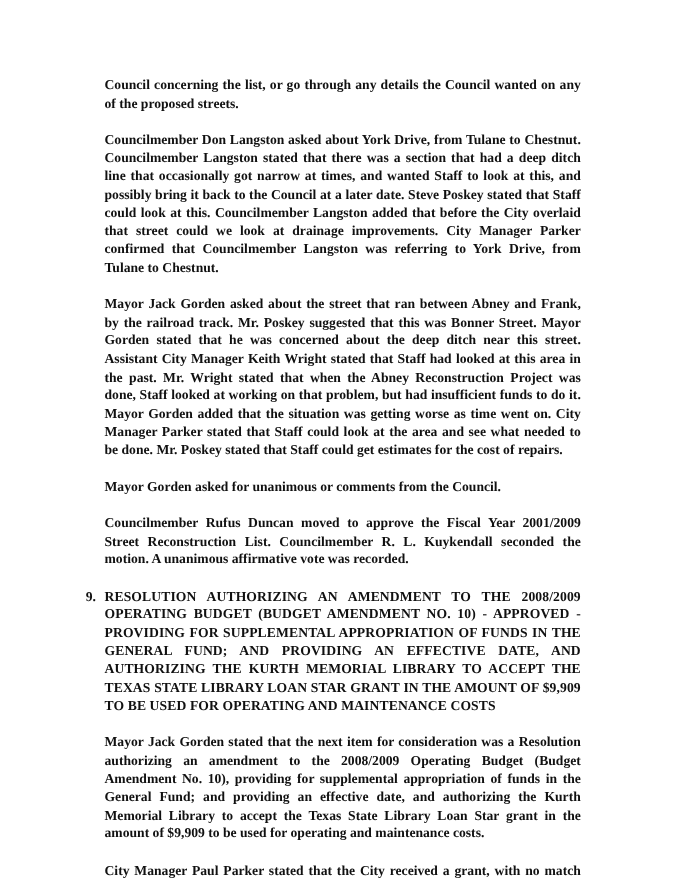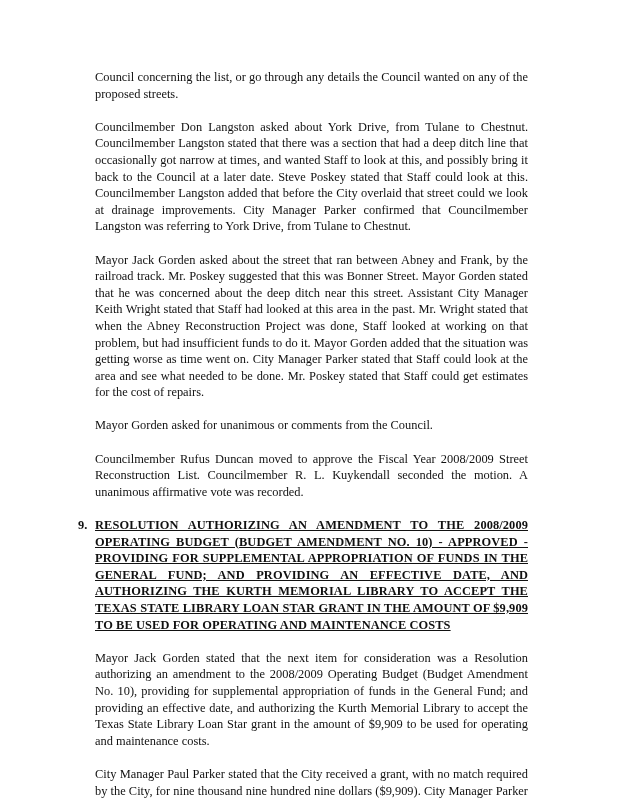--- a/index.html
+++ b/index.html
@@ -5,42 +5,42 @@
   html, body { margin: 0; padding: 0; background: #ffffff; }
   body { width: 618px; height: 800px; position: relative; overflow: hidden; }
   .page {
     position: absolute; left: 0; top: 0; width: 618px; height: 800px; background: #fff;
   }
   .content {
     position: absolute; left: 95px; top: 69px; width: 433px;
     font-family: "Liberation Serif", "DejaVu Serif", serif;
     font-size: 12.4px; line-height: 16.6px; color: #111;
   }
-  .para { margin: 0 0 16.6px 0; text-align: justify; text-align-last: left; }
+  .para { margin: 0 0 16.6px 0; text-align: justify; text-align-last: left; font-weight: bold; }
   .item {
     position: relative; margin: 0 0 16.6px 0;
   }
   .item-number {
     position: absolute; left: -17px; top: 0; font-weight: bold;
   }
   .item-title {
-    font-weight: bold; text-decoration: underline; text-align: justify; text-align-last: left;
+    font-weight: bold; text-align: justify; text-align-last: left;
     margin: 0; letter-spacing: 0.1px;
   }
 </style>
 </head>
 <body>
 
 <div class="page">
   <div class="content">
     <p class="para">Council concerning the list, or go through any details the Council wanted on any of the proposed streets.</p>
     <p class="para">Councilmember Don Langston asked about York Drive, from Tulane to Chestnut. Councilmember Langston stated that there was a section that had a deep ditch line that occasionally got narrow at times, and wanted Staff to look at this, and possibly bring it back to the Council at a later date. Steve Poskey stated that Staff could look at this. Councilmember Langston added that before the City overlaid that street could we look at drainage improvements.  City Manager Parker confirmed that Councilmember Langston was referring to York Drive, from Tulane to Chestnut.</p>
     <p class="para">Mayor Jack Gorden asked about the street that ran between Abney and Frank, by the railroad track. Mr. Poskey suggested that this was Bonner Street.  Mayor Gorden stated that he was concerned about the deep ditch near this street.  Assistant City Manager Keith Wright stated that Staff had looked at this area in the past.  Mr. Wright stated that when the Abney Reconstruction Project was done, Staff looked at working on that problem, but had insufficient funds to do it.  Mayor Gorden added that the situation was getting worse as time went on.  City Manager Parker stated that Staff could look at the area and see what needed to be done.  Mr. Poskey stated that Staff could get estimates for the cost of repairs.</p>
     <p class="para">Mayor Gorden asked for unanimous or comments from the Council.</p>
-    <p class="para">Councilmember Rufus Duncan moved to approve the Fiscal Year 2008/2009 Street Reconstruction List.  Councilmember R. L. Kuykendall seconded the motion.  A unanimous affirmative vote was recorded.</p>
+    <p class="para">Councilmember Rufus Duncan moved to approve the Fiscal Year 2001/2009 Street Reconstruction List.  Councilmember R. L. Kuykendall seconded the motion.  A unanimous affirmative vote was recorded.</p>
 
     <div class="item">
       <span class="item-number">9.</span>
       <p class="item-title">RESOLUTION AUTHORIZING AN AMENDMENT TO THE 2008/2009 OPERATING BUDGET (BUDGET AMENDMENT NO. 10) - APPROVED - PROVIDING FOR SUPPLEMENTAL APPROPRIATION OF FUNDS IN THE GENERAL FUND; AND PROVIDING AN EFFECTIVE DATE, AND AUTHORIZING THE KURTH MEMORIAL LIBRARY TO ACCEPT THE TEXAS STATE LIBRARY LOAN STAR GRANT IN THE AMOUNT OF $9,909 TO BE USED FOR OPERATING AND MAINTENANCE COSTS</p>
     </div>
 
     <p class="para">Mayor Jack Gorden stated that the next item for consideration was a Resolution authorizing an amendment to the 2008/2009 Operating Budget (Budget Amendment No. 10), providing for supplemental appropriation of funds in the General Fund; and providing an effective date, and authorizing the Kurth Memorial Library to accept the Texas State Library Loan Star grant in the amount of $9,909 to be used for operating and maintenance costs.</p>
     <p class="para">City Manager Paul Parker stated that the City received a grant, with no match required by the City, for nine thousand nine hundred nine dollars ($9,909).  City Manager Parker added that Staff was requesting that seven thousand dollars ($7,000) of the funds be placed in computer maintenance account, to defray the cost of the automated catalog operating system, and then the balance that remained into supplies, to offset rising costs in the Library's Supply Fund.  City Manager Parker stated that Staff recommended that the Council approve Budget Amendment No. 10, accepting the grant.</p>
   </div>
 </div>

